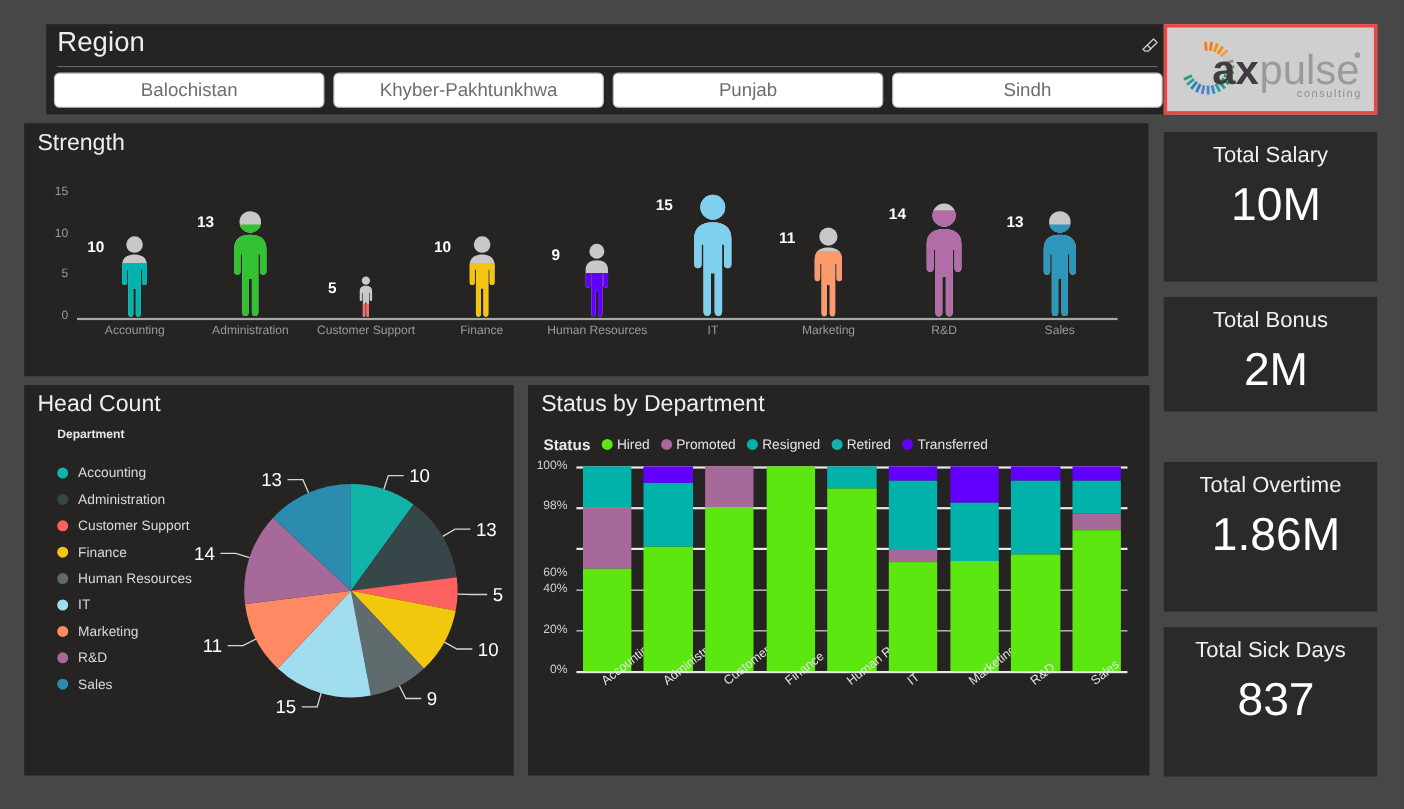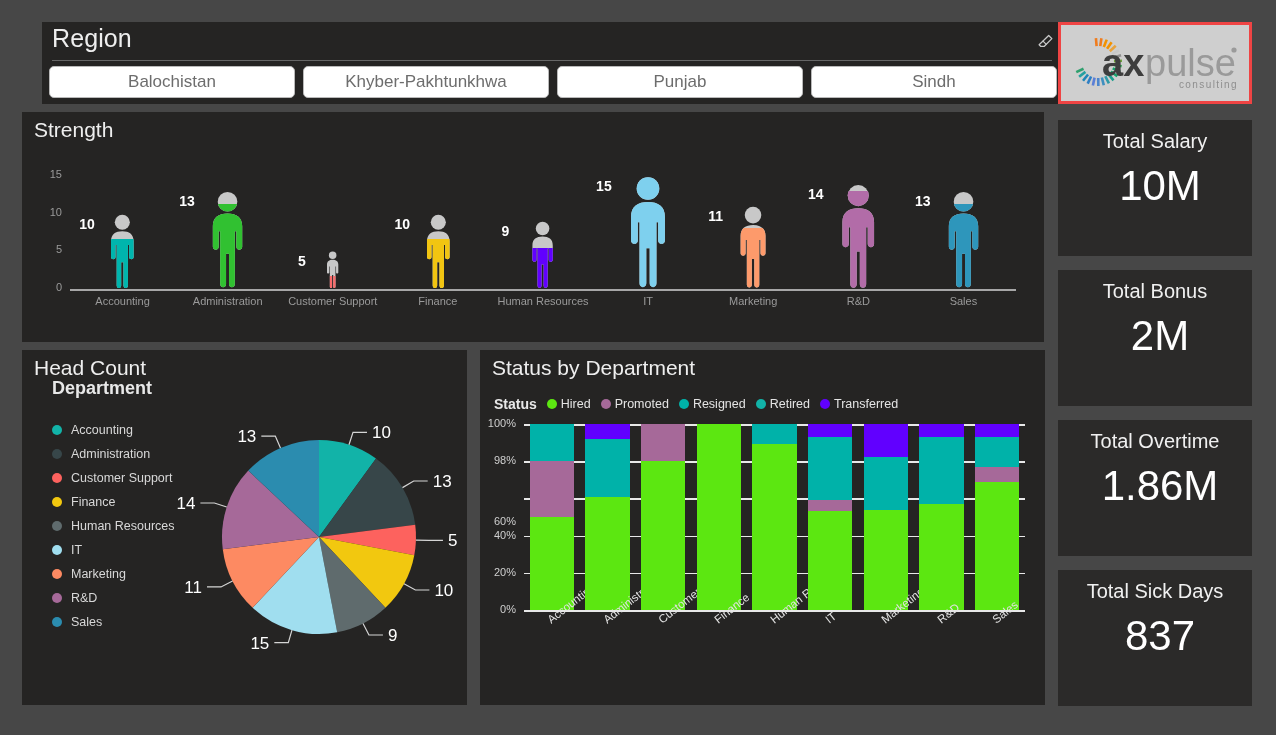--- a/index.html
+++ b/index.html
@@ -44,21 +44,21 @@
   #strength-card { left: 22px; top: 112px; width: 1022px; height: 230px; }
   .card-title { position: absolute; left: 12px; top: 6px; font-size: 21px; color: #eeeeee; font-weight: 400; }
   #strength-plot { position: absolute; left: 0; top: 46px; width: 1022px; height: 180px; }
   .yaxis-label { position: absolute; font-size: 11px; color: #9a9a9a; text-align: right; width: 26px; }
   .gridline-base { position: absolute; left: 48px; right: 28px; height: 2px; background: #a7a7a7; }
   .pict-value { position: absolute; font-size: 14px; font-weight: bold; color: #ffffff; }
   .pict-xlabel { position: absolute; font-size: 11px; color: #9a9a9a; text-align: center; white-space: nowrap; }
 
   
   #headcount-card { left: 22px; top: 350px; width: 445px; height: 355px; }
-  #dept-legend-title { position: absolute; left: 30px; top: 28px; font-size: 18px; font-weight: bold; color: #e8e8e8; }
+  #dept-legend-title { position: absolute; left: 30px; top: 39px; font-size: 11px; font-weight: bold; color: #e8e8e8; }
   #dept-legend { position: absolute; left: 30px; top: 68px; }
   .legend-row { display: flex; align-items: center; height: 24px; }
   .legend-dot { width: 10px; height: 10px; border-radius: 50%; margin-right: 9px; flex: 0 0 auto; }
   .legend-text { font-size: 12.5px; color: #d8d8d8; white-space: nowrap; }
   #pie-wrap { position: absolute; left: 185px; top: 62px; width: 250px; height: 250px; }
 
   
   #status-card { left: 480px; top: 350px; width: 565px; height: 355px; }
   #status-legend { position: absolute; left: 14px; top: 46px; display: flex; align-items: center; gap: 0px; }
   #status-legend-title { font-size: 14px; font-weight: bold; color: #e8e8e8; margin-right: 10px; }
@@ -73,21 +73,21 @@
   .bar-xlabel {
     position: absolute; font-size: 11.5px; color: #e2e2e2; white-space: nowrap;
     transform-origin: left top; transform: rotate(-38deg);
   }
 
   
   .kpi { left: 1058px; width: 194px; background: #2b2a29; }
   .kpi-title { position: absolute; left: 0; right: 0; top: 10px; text-align: center; font-size: 20px; color: #f0f0f0; }
   .kpi-value { position: absolute; left: 10px; right: 0; top: 42px; text-align: center; font-size: 42px; color: #ffffff; font-weight: 300; }
   #kpi-salary   { top: 120px; height: 136px; }
-  #kpi-bonus    { top: 270px; height: 136px; }
+  #kpi-bonus    { top: 270px; height: 104px; }
   #kpi-overtime { top: 420px; height: 136px; }
   #kpi-sick     { top: 570px; height: 136px; }
 </style>
 </head>
 <body>
 
 <div class="page">
 
   <div class="card" id="region-slicer">
     <div id="region-title">Region</div>

